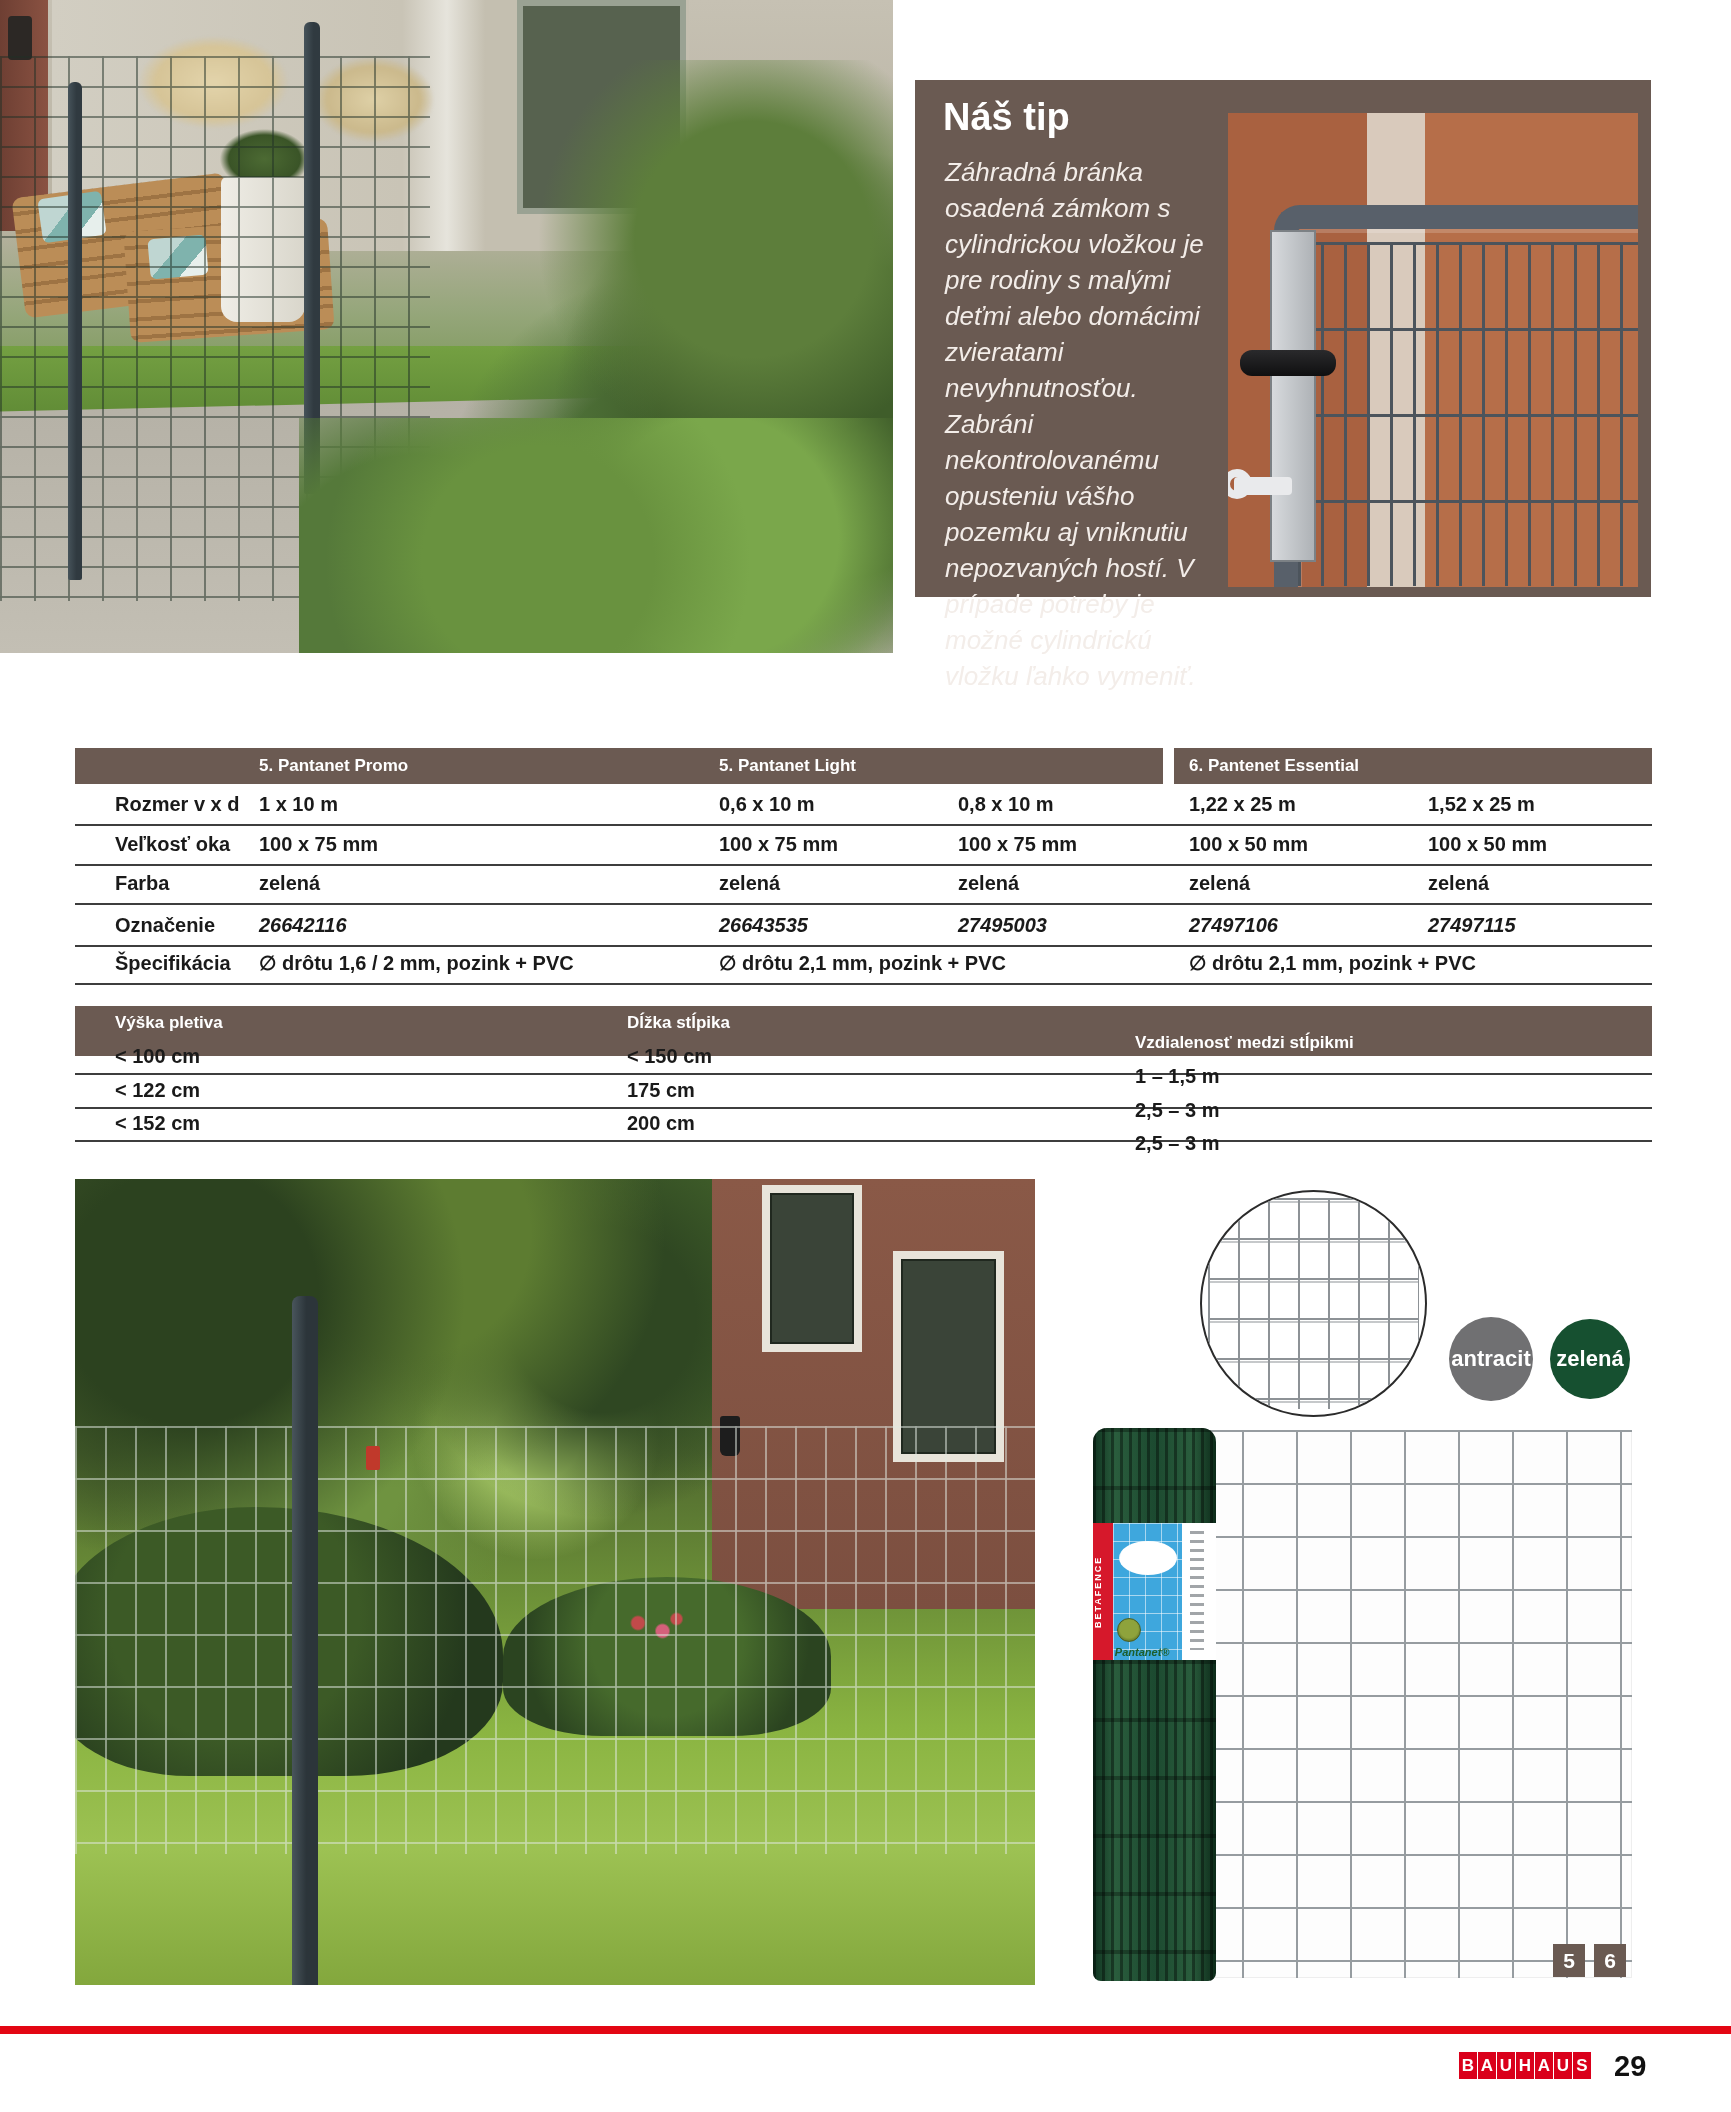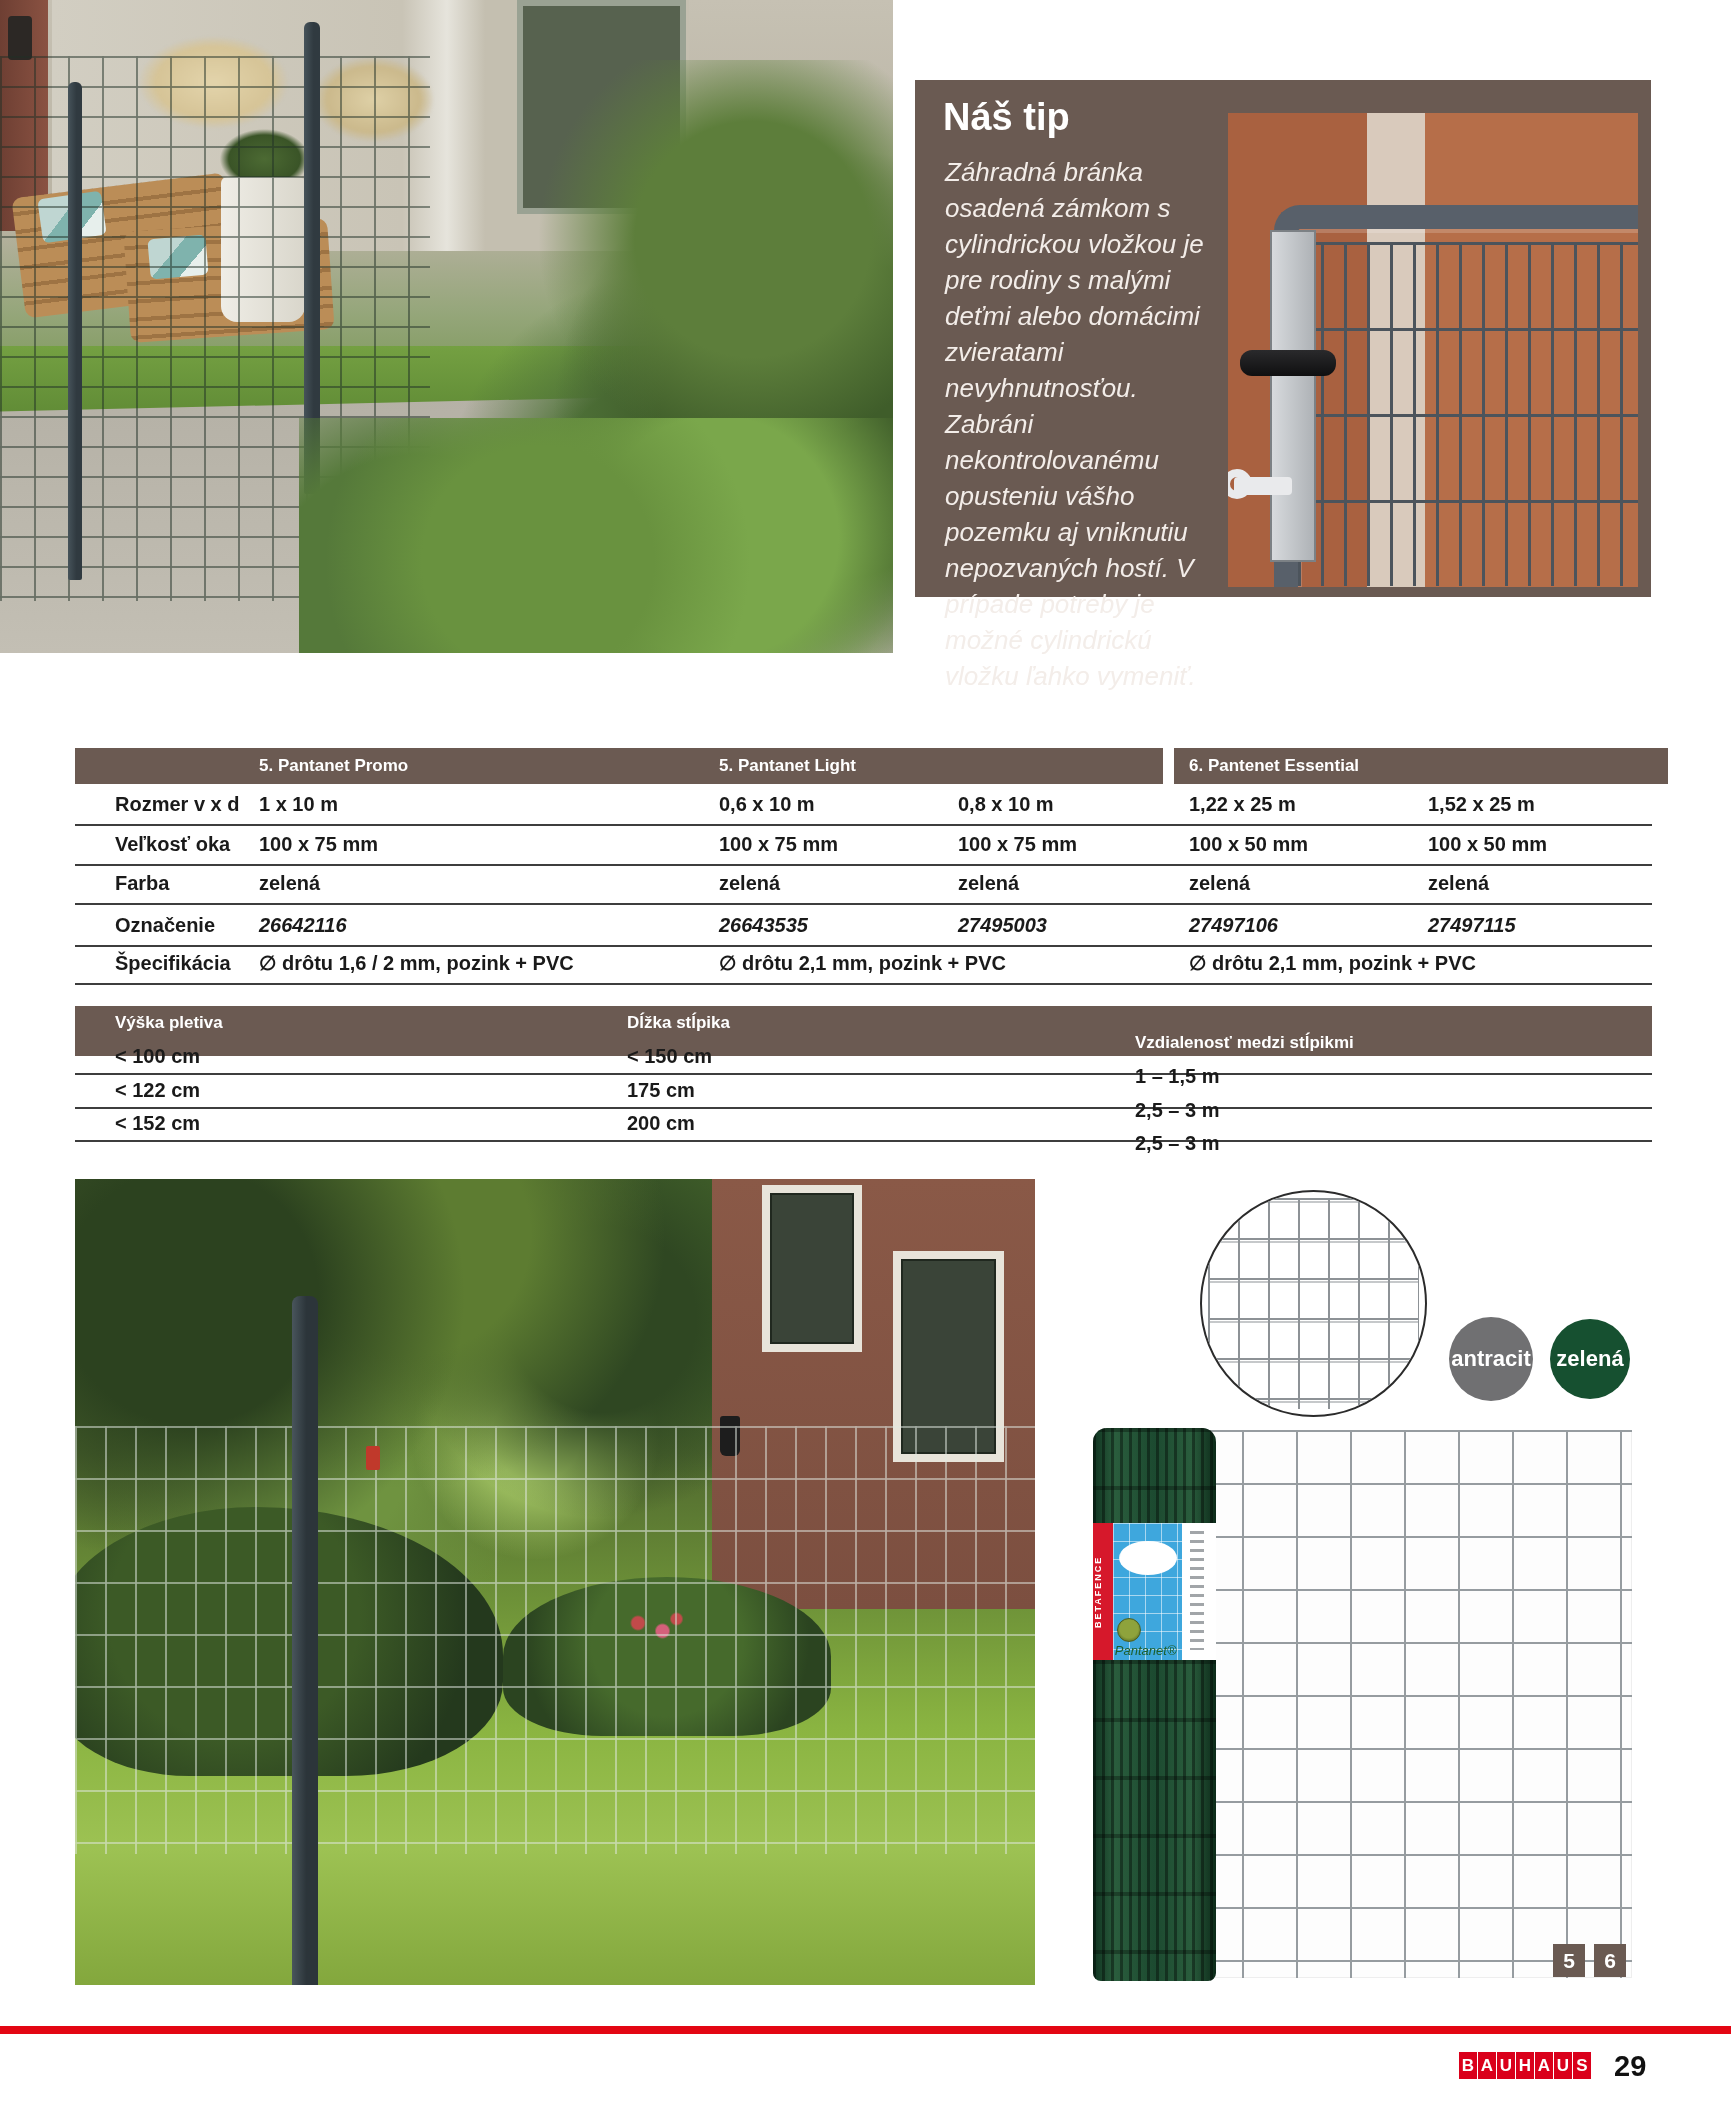--- a/index.html
+++ b/index.html
@@ -153,21 +153,21 @@
     color:#ffffff;font-size:9px;font-weight:bold;letter-spacing:2px;text-align:center;}
   .lab-blue{width:70px;height:100%;position:relative;background:#3ea7dd;overflow:hidden;}
   .lab-blue .cloud{position:absolute;left:6px;top:18px;width:58px;height:34px;border-radius:50%;
     background:radial-gradient(circle at 35% 55%,#ffffff 0 45%,transparent 62%),
                radial-gradient(circle at 70% 45%,#ffffff 0 40%,transparent 60%);}
   .lab-blue .gridw{position:absolute;inset:0;
     background:repeating-linear-gradient(90deg,rgba(255,255,255,.55) 0 1px,transparent 1px 16px),
                repeating-linear-gradient(180deg,rgba(255,255,255,.55) 0 1px,transparent 1px 18px);}
   .lab-blue .logo-dot{position:absolute;left:4px;bottom:18px;width:22px;height:22px;border-radius:50%;
     background:radial-gradient(circle at 50% 45%,#8ea33c 0 55%,#5d7427 80%);border:1px solid #4c5e22;}
-  .lab-blue .pname{position:absolute;left:2px;bottom:2px;font-size:13px;font-weight:normal;
+  .lab-blue .pname{position:absolute;left:2px;bottom:2px;font-size:11px;font-weight:bold;
     font-style:italic;color:#1c5e2c;}
   .lab-white{width:34px;height:100%;background:#ffffff;position:relative;}
   .lab-white .codes{position:absolute;left:8px;top:8px;width:14px;height:119px;
     background:repeating-linear-gradient(180deg,#8a8f93 0 3px,transparent 3px 9px);opacity:.8;}
   .badge{width:32px;height:33px;background:#6a5a52;color:#ffffff;font-weight:bold;font-size:21px;
     display:flex;align-items:center;justify-content:center;}
   .badge5{left:1553px;top:1944px;} .badge6{left:1594px;top:1944px;}
 
   
   .red-rule{left:0;top:2026px;width:1731px;height:8px;background:#e30613;}
@@ -214,21 +214,21 @@
       <div class="abs key-head"></div>
       <div class="abs key"></div>
     </div>
   </div>
 
   <div class="abs tbl t1">
     <div class="bar" style="left:0;width:1088px;">
       <span class="bh c1">5. Pantanet Promo</span>
       <span class="bh c2">5. Pantanet Light</span>
     </div>
-    <div class="bar" style="left:1099px;width:478px;padding-left:16px;">
+    <div class="bar" style="left:1099px;width:478px;">
       <span class="bh" style="left:15px;">6. Pantenet Essential</span>
     </div>
 
     <div class="trow rh40" style="top:36px;">
       <span class="lbl">Rozmer v x d</span>
       <span class="c1">1 x 10 m</span>
       <span class="c2">0,6 x 10 m</span>
       <span class="c3">0,8 x 10 m</span>
       <span class="c4">1,22 x 25 m</span>
       <span class="c5">1,52 x 25 m</span>

